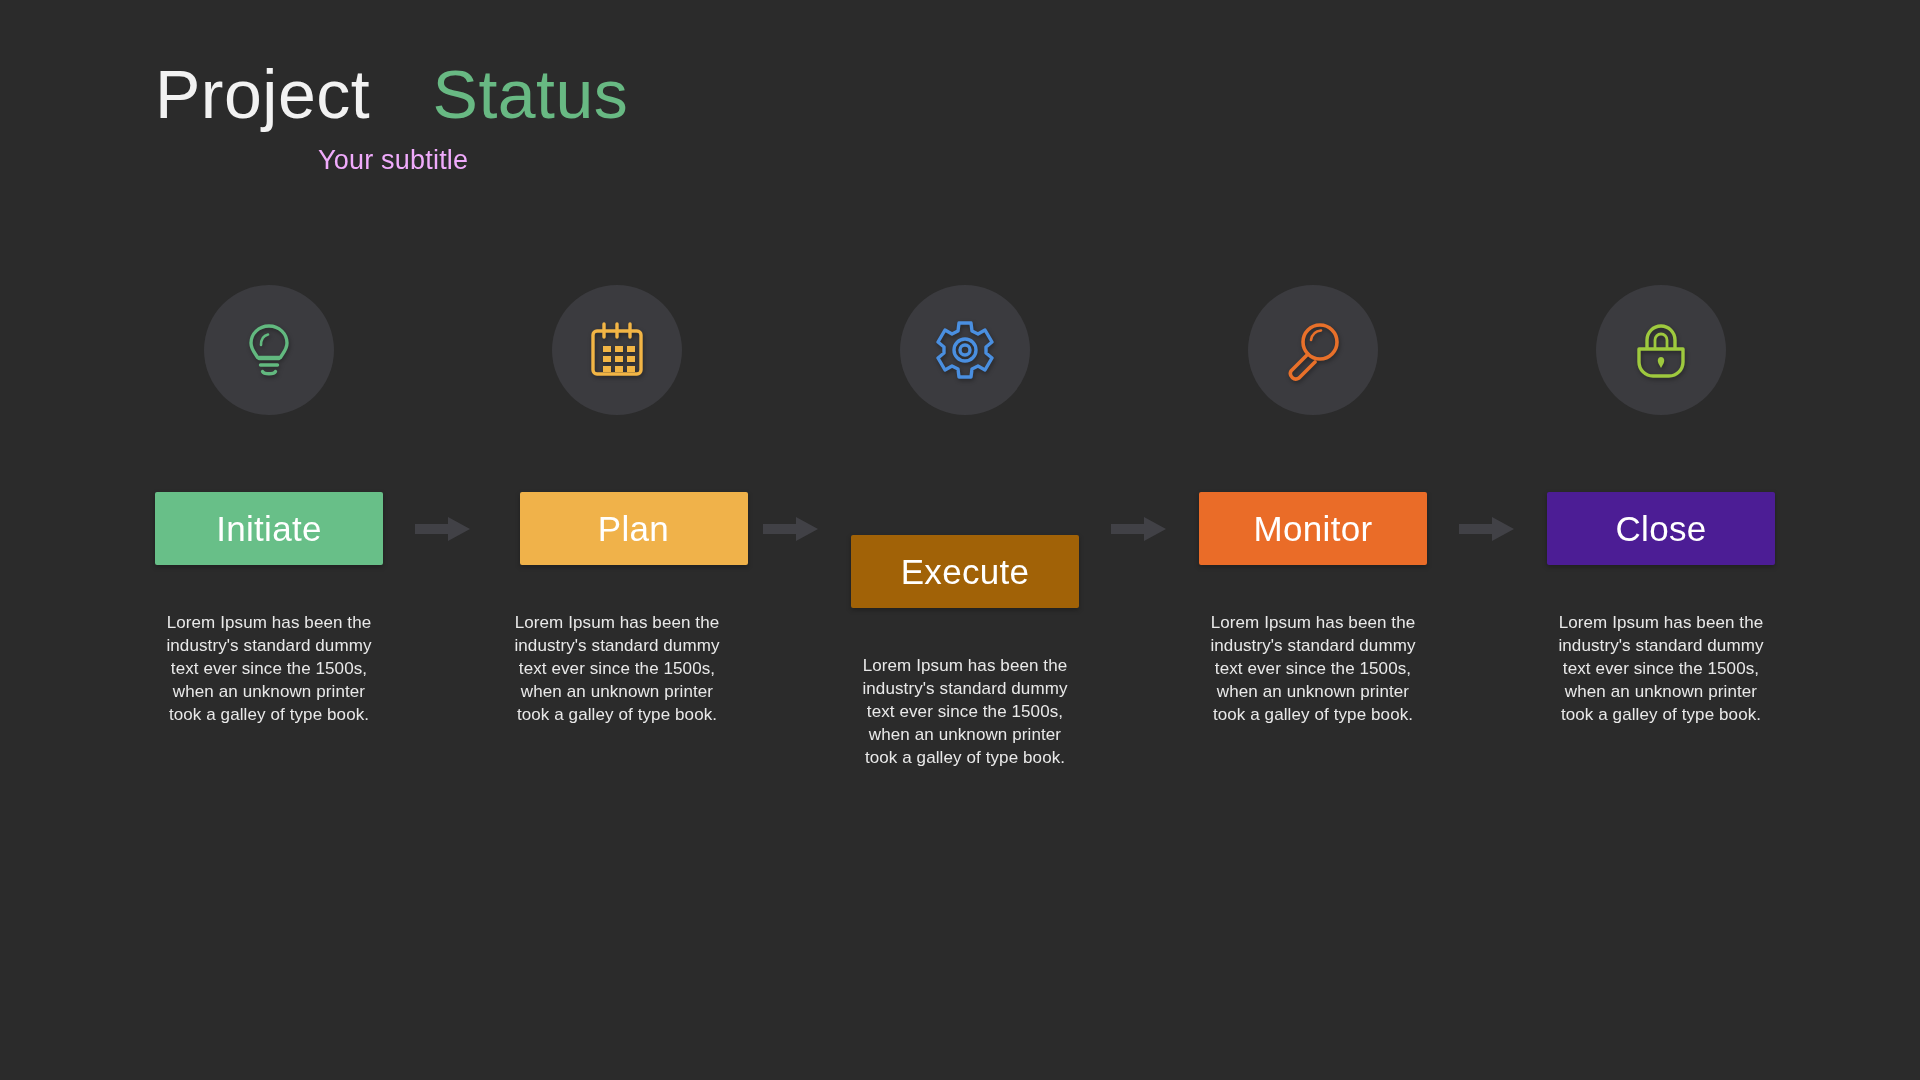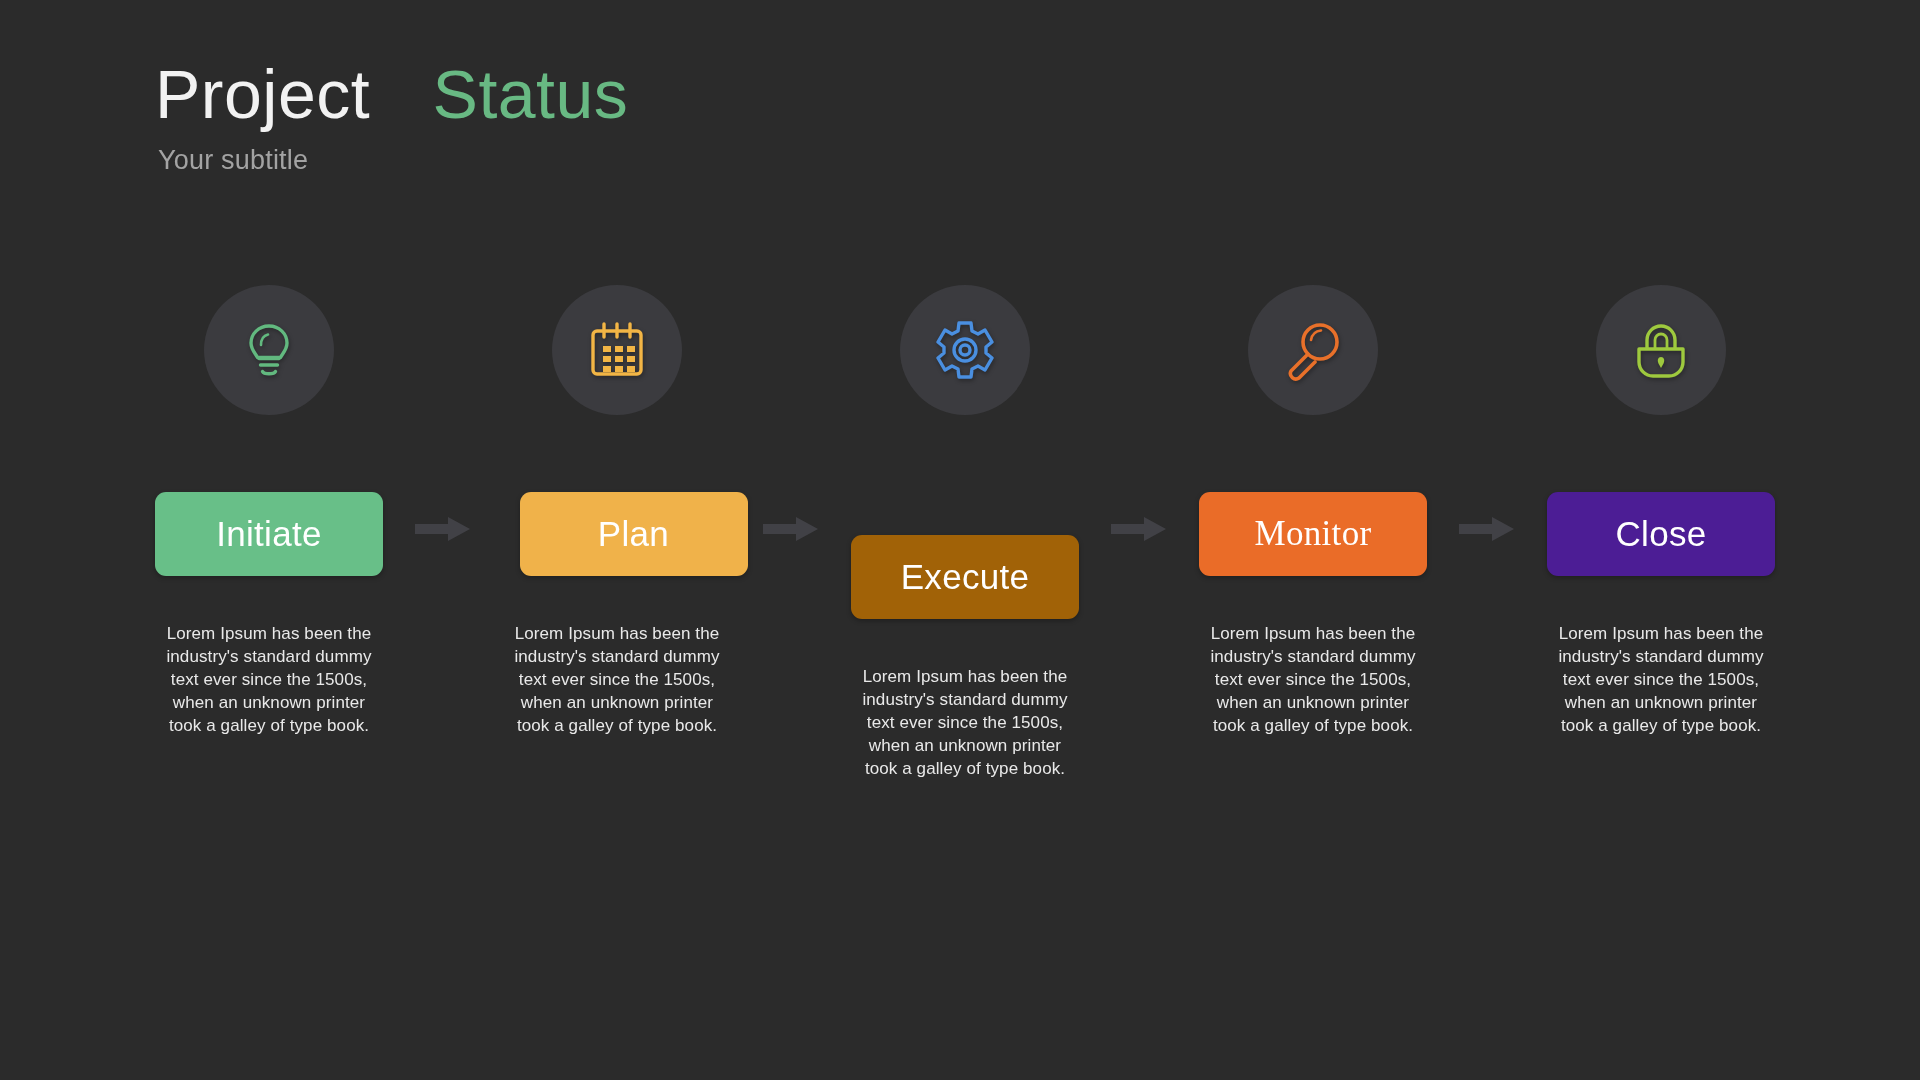--- a/index.html
+++ b/index.html
@@ -83,22 +83,22 @@
     justify-content: center;
     margin-bottom: 77px;
   }
   .icon-circle svg {
     display: block;
     filter: drop-shadow(1px 2px 2px rgba(0,0,0,0.35));
   }
 
   .pill {
     width: 228px;
-    height: 84px;
-    border-radius: 11px;
+    height: 73px;
+    border-radius: 2px;
     display: flex;
     align-items: center;
     justify-content: center;
     color: #ffffff;
     font-size: 35px;
     font-weight: 400;
     letter-spacing: 0.3px;
     box-shadow: 0 2px 5px rgba(0,0,0,0.28);
     box-sizing: border-box;
     text-align: right;
@@ -123,21 +123,21 @@
 </head>
 <body style="background: rgb(43, 43, 43);">
 
 <div class="slide" style="background: rgb(43, 43, 43);">
 
   <div class="header">
     <h1 class="title">
       <span class="t-main" style="color: rgb(242, 242, 242); margin-top: 22px;">Project</span>
       <span class="t-accent" style="color: rgb(104, 185, 131);">Status</span>
     </h1>
-    <div class="subtitle" style="color: #a3a3a3;">Your subtitle</div>
+    <div class="subtitle" style="color: #f0abfc; text-align: center;">Your subtitle</div>
   </div>
 
   <div class="process">
 
     <div class="col">
       <div class="icon-circle" style="background: rgb(59, 59, 63);">
         <span>
           <svg width="64" height="64" viewBox="0 0 64 64" fill="none" stroke="#62b97f" stroke-width="3.4" stroke-linecap="round" stroke-linejoin="round">
             <path d="M32 8 C21.5 8 14 16 14 25 C14 31.5 18.5 35.5 20.5 39.5 L43.5 39.5 C45.5 35.5 50 31.5 50 25 C50 16 42.5 8 32 8 Z"></path>
             <path d="M22 40.5 L42 40.5"></path>
@@ -216,21 +216,21 @@
     <div class="col">
       <div class="icon-circle" style="background: rgb(59, 59, 63);">
         <span>
           <svg width="64" height="64" viewBox="0 0 64 64" fill="none" stroke="#e8702a" stroke-width="3.6" stroke-linecap="round" stroke-linejoin="round">
             <circle cx="39" cy="24" r="17"></circle>
             <path d="M27 36 L10 53 A5.5 5.5 0 0 0 18 60 L34 44"></path>
             <path d="M30 22 C31 16.5 35 13 40 12.5" stroke-width="2.6"></path>
           </svg>
         </span>
       </div>
-      <div class="pill" style="background: rgb(234, 108, 40); font-family: Liberation Serif, serif;">
+      <div class="pill" style="background: rgb(234, 108, 40);">
         <span>Monitor</span>
       </div>
       <div class="desc" style="color: rgb(233, 233, 233);">Lorem Ipsum has been the industry's standard dummy text ever since the 1500s, when an unknown printer took a galley of type book.</div>
     </div>
 
     <div class="arrow-cell">
       <svg class="arrow" viewBox="0 0 56 26">
         <path d="M0 8 L33 8 L33 1 L55 13 L33 25 L33 18 L0 18 Z" fill="#414146"></path>
       </svg>
     </div>

